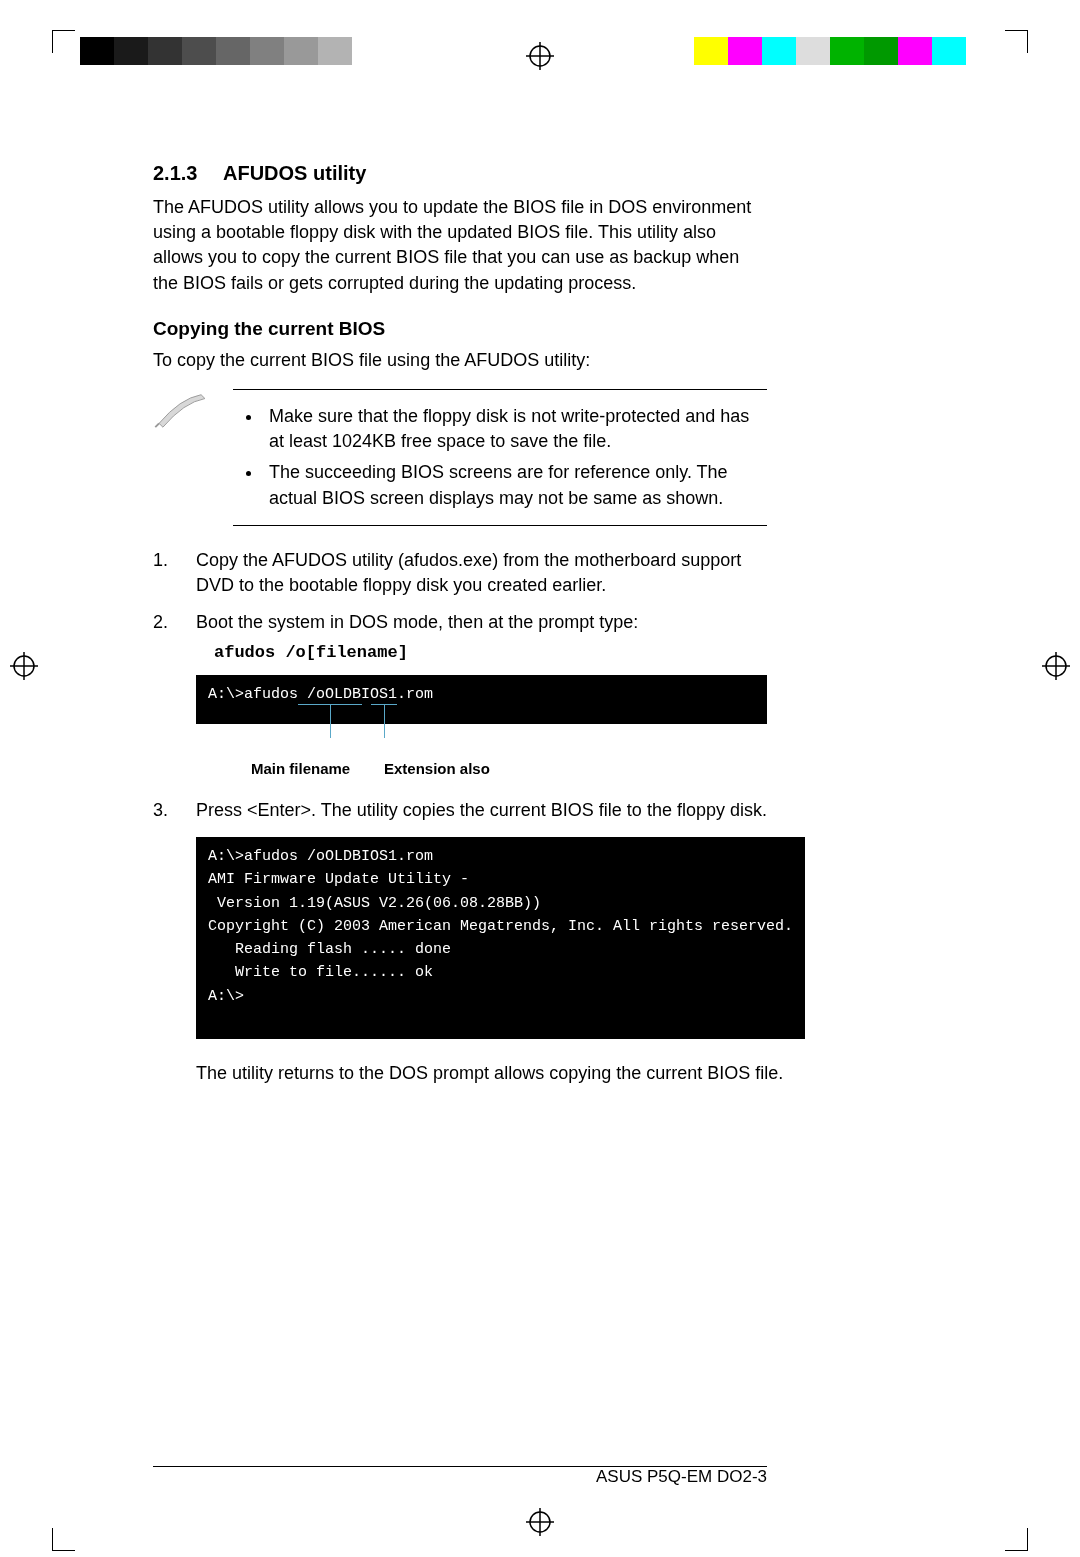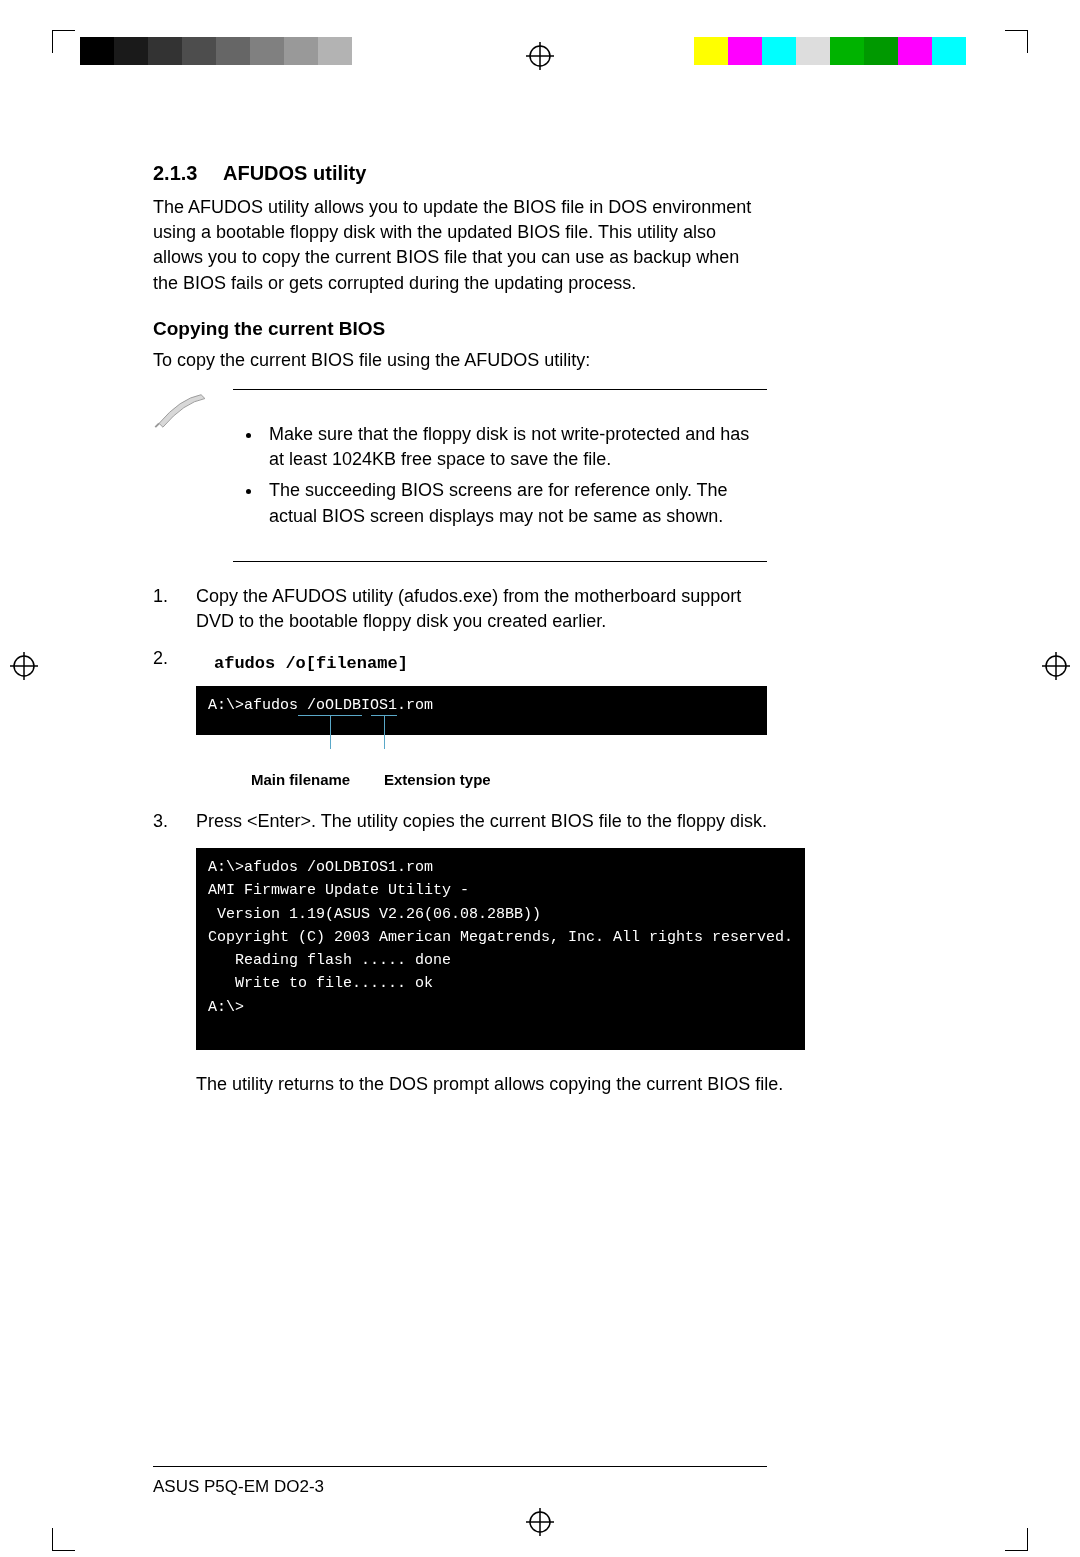--- a/index.html
+++ b/index.html
@@ -20,36 +20,36 @@
 .colorbar{position:absolute;top:25px;right:80px;display:flex}
 .colorbar div{width:34px;height:28px}
 .content{position:absolute;top:150px;left:153px;width:614px}
 h3{margin:0 0 10px 0;font-size:20px;font-weight:bold}
 h3 .num{display:inline-block;width:70px}
 .para{margin:0 0 18px 0;line-height:1.4}
 h4{margin:22px 0 8px 0;font-size:19px;font-weight:bold}
 .notebox{display:flex;margin:16px 0 22px 0}
 .notebox .pen{flex:0 0 80px}
 .notebox .pen svg{width:58px;height:42px}
-.notebox .notecontent{flex:1;border-top:1px solid #000;border-bottom:1px solid #000;padding:26px 0}
+.notebox .notecontent{flex:1;border-top:1px solid #000;border-bottom:1px solid #000;padding:8px 0}
 .notebox ul{margin:0;padding-left:30px}
 .notebox li{margin:6px 0;line-height:1.4;padding-left:6px}
 .steps{margin:0;padding:0;list-style:none}
 .steps>li{display:flex;margin-bottom:12px;line-height:1.4}
 .steps>li>.sn{flex:0 0 43px}
 .steps>li>.st{flex:1}
 .cmd{font-family:'Courier New',monospace;font-weight:bold;font-size:17px;margin:6px 0 10px 18px}
 .term{background:#000;color:#fff;font-family:'Courier New',monospace;font-size:15px;padding:8px 12px;margin:8px 0;line-height:1.55}
 .term1wrap{margin:6px 0 10px 0;position:relative}
 .term1wrap .term{height:33px}
 .annot{position:relative;height:44px;margin-bottom:8px}
 .annot .vline{position:absolute;top:-28px;width:1px;height:34px;background:#5aa8c8}
 .annot .hbar{position:absolute;top:-28px;height:1px;background:#5aa8c8}
 .annot .lbl{position:absolute;top:26px;font-size:15px;font-weight:bold}
-.footer{position:absolute;bottom:72px;left:153px;width:614px;border-top:1px solid #000;padding-top:10px;font-size:17px;display:flex;justify-content:flex-start}
+.footer{position:absolute;bottom:82px;left:153px;width:614px;border-top:1px solid #000;font-size:17px;display:flex;justify-content:flex-end}
 .printinfo{position:absolute;bottom:40px;left:80px;right:80px;font-size:13px;color:#555;display:flex;justify-content:space-between}
 </style>
 </head>
 <body>
 
 <div class="page">
 <div class="corner tl"></div>
 <div class="corner tr"></div>
 <div class="corner bl"></div>
 <div class="corner br"></div>
@@ -118,30 +118,31 @@
 </div>
 
 <ol class="steps">
 <li>
           <span class="sn">1.</span>
           <span class="st">Copy the AFUDOS utility (afudos.exe) from the motherboard support DVD to the bootable floppy disk you created earlier.</span>
         </li>
 <li>
           <span class="sn">2.</span>
           <div class="st">
+<div>Boot the system in DOS mode, then at the prompt type:</div>
 <div class="cmd">afudos /o[filename]</div>
 <div class="term1wrap">
 <div class="term">A:\&gt;afudos /oOLDBIOS1.rom</div>
 <div class="annot">
 <div class="hbar" style="left:102px;width:64px"></div>
 <div class="vline" style="left:134px"></div>
 <div class="hbar" style="left:175px;width:26px"></div>
 <div class="vline" style="left:188px"></div>
 <div class="lbl" style="left:55px">Main filename</div>
-<div class="lbl" style="left:188px">Extension type</div>
+<div class="lbl" style="left:188px">Extension also</div>
 </div>
 </div>
 </div>
         </li>
 <li>
           <span class="sn">3.</span>
           <div class="st">
 <div>Press &lt;Enter&gt;. The utility copies the current BIOS file to the floppy disk.</div>
 <div class="term" id="term2" style="margin-top:14px">A:\&gt;afudos&nbsp;/oOLDBIOS1.rom<br>AMI&nbsp;Firmware&nbsp;Update&nbsp;Utility&nbsp;-&nbsp;Version&nbsp;1.19(ASUS&nbsp;V2.26(06.08.28BB))<br>Copyright&nbsp;(C)&nbsp;2003&nbsp;American&nbsp;Megatrends,&nbsp;Inc.&nbsp;All&nbsp;rights&nbsp;reserved.<br>&nbsp;&nbsp;&nbsp;Reading&nbsp;flash&nbsp;.....&nbsp;done<br>&nbsp;&nbsp;&nbsp;Write&nbsp;to&nbsp;file......&nbsp;ok<br>A:\&gt;<br>&nbsp;</div>
 <div style="margin-top:22px">The utility returns to the DOS prompt allows copying the current BIOS file.</div>

